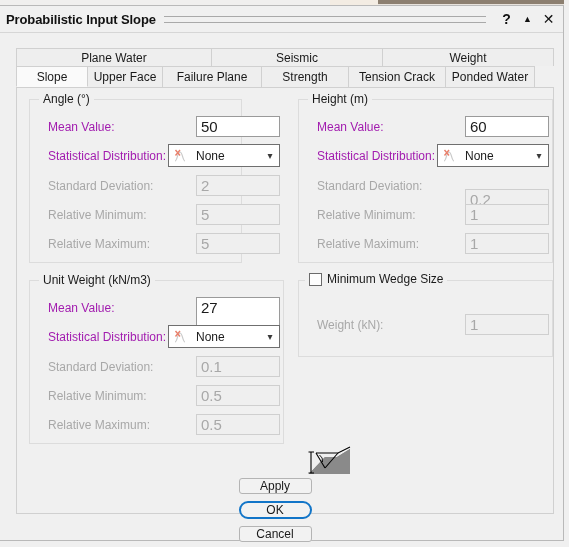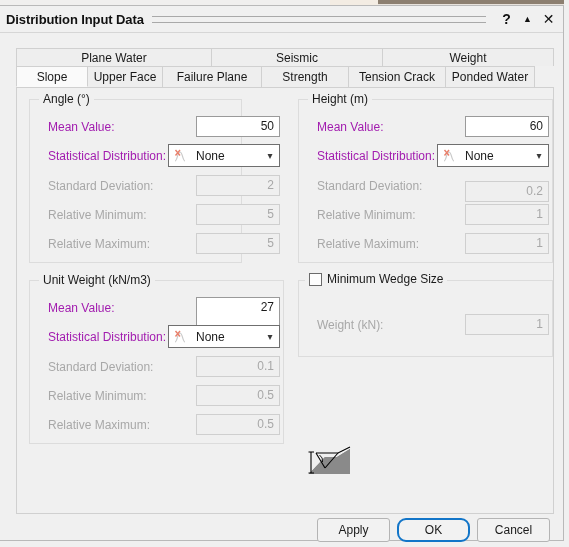--- a/index.html
+++ b/index.html
@@ -184,22 +184,21 @@
     white-space: nowrap;
   }
   .lbl.dim { color: #a8a8a8; }
 
   .field {
     position: absolute;
     height: 21px;
     background: #ffffff;
     border: 1px solid #9a9a9a;
     box-sizing: border-box;
-    text-align: right;
-    font-size: 12px;
+    font-size: 15px;
     color: #1a1a1a;
     padding: 0 5px 0 4px;
     line-height: 19px;
     cursor: text;
   }
   .field.dim {
     background: #efefef;
     border: 1px solid #cfcfcf;
     color: #a8a8a8;
     cursor: default;
@@ -258,20 +257,21 @@
     left: 0;
     top: 512px;
     width: 568px;
     height: 24px;
     display: flex;
     justify-content: flex-end;
     align-items: center;
     gap: 7px;
     padding-right: 18px;
     box-sizing: border-box;
+    flex-direction: column;
   }
   .btn {
     width: 73px;
     height: 24px;
     background: #f2f2f2;
     border: 1px solid #b4b4b4;
     border-radius: 3px;
     font-size: 12px;
     color: #1a1a1a;
     display: flex;
@@ -290,21 +290,21 @@
 
 <div class="bg-strip">
   <div class="seg-a"></div>
   <div class="seg-b"></div>
   <div class="seg-c"></div>
 </div>
 
 <div class="dialog">
 
   <div class="titlebar">
-    <span class="title-text">Distribution Input Data</span>
+    <span class="title-text">Probabilistic Input Slope</span>
     <span class="grip"></span>
     <span class="tb-btn help">?</span>
     <span class="tb-btn roll">▲</span>
     <span class="tb-btn close">✕</span>
   </div>
 
   <div class="tabs-wrap">
     <div class="tabrow row1">
       <div class="tab" style="width:196px">Plane Water</div>
       <div class="tab" style="width:172px">Seismic</div>
@@ -374,21 +374,21 @@
           <path d="M1 13 C3.2 13 3.6 4 6 4 C8.4 4 8.8 13 11 13" fill="none" stroke="#c9c9c9" stroke-width="1.2"></path>
           <path d="M1.5 2 L6 7.5 M6 2 L1.5 7.5" stroke="#e8806c" stroke-width="1.4"></path>
         </svg>
         <span class="combo-text">None</span>
         <span class="arrow">▾</span>
       </div>
 
       <div class="row" style="left:18px; top:75px;">
         <span class="lbl dim">Standard Deviation:</span>
       </div>
-      <div class="field dim" style="left:166px; top:81px; width:84px;">0.2</div>
+      <div class="field dim" style="left:166px; top:89px; width:84px;">0.2</div>
 
       <div class="row" style="left:18px; top:104px;">
         <span class="lbl dim">Relative Minimum:</span>
       </div>
       <div class="field dim" style="left:166px; top:104px; width:84px;">1</div>
 
       <div class="row" style="left:18px; top:133px;">
         <span class="lbl dim">Relative Maximum:</span>
       </div>
       <div class="field dim" style="left:166px; top:133px; width:84px;">1</div>

